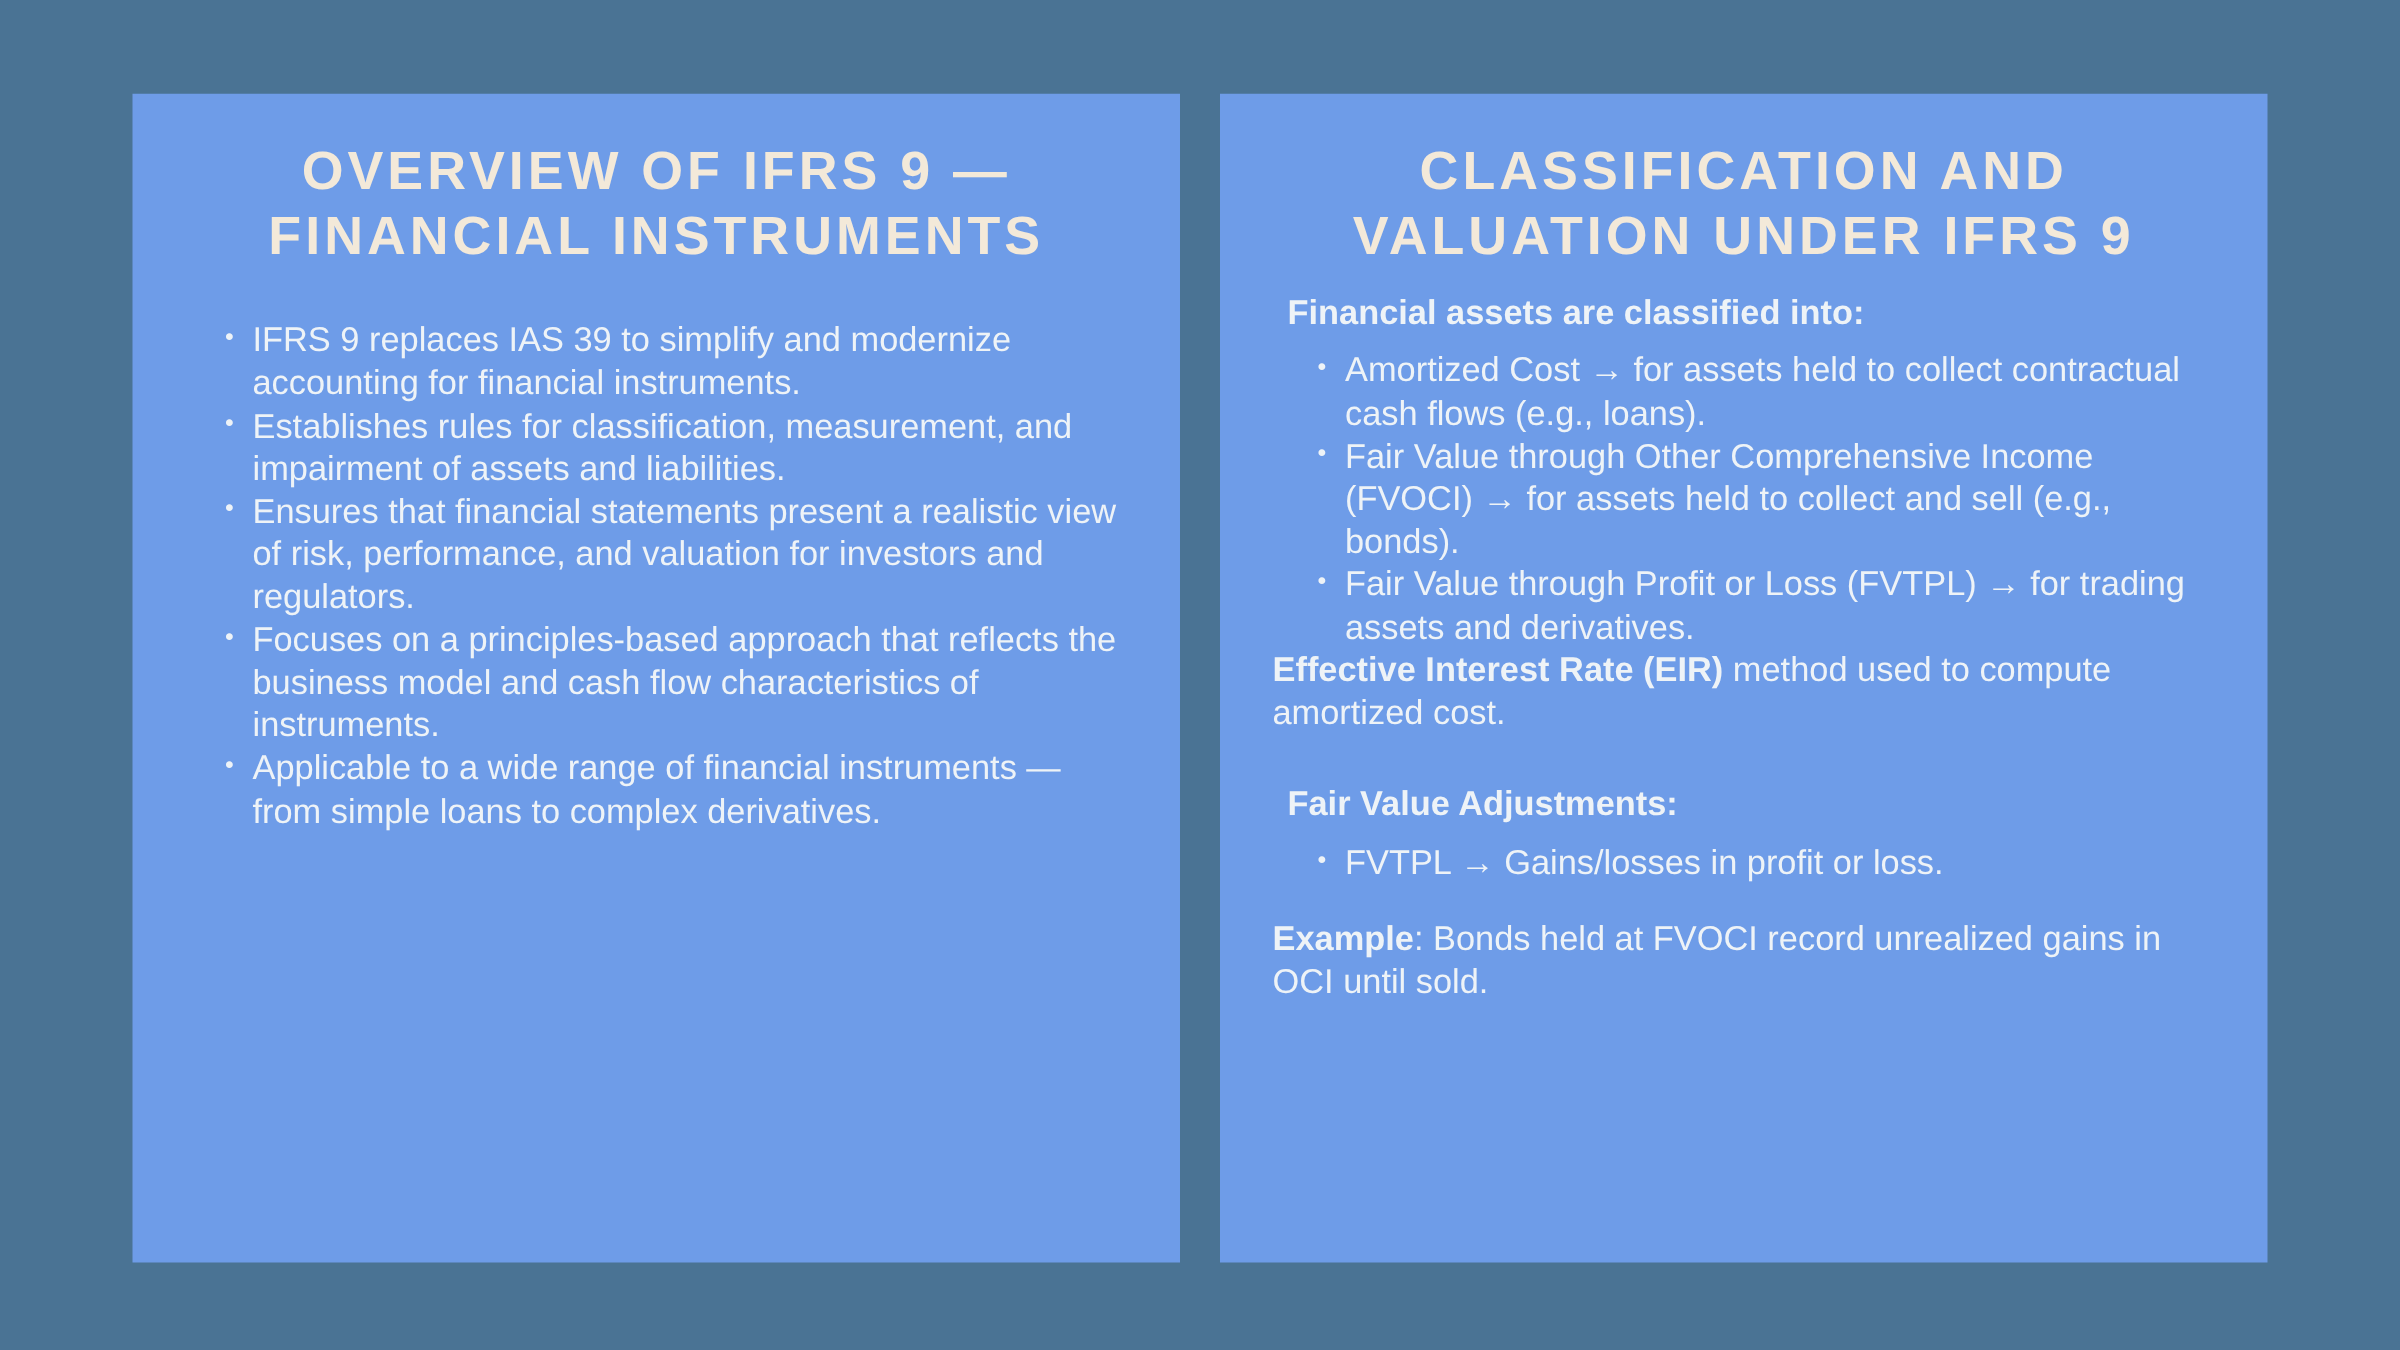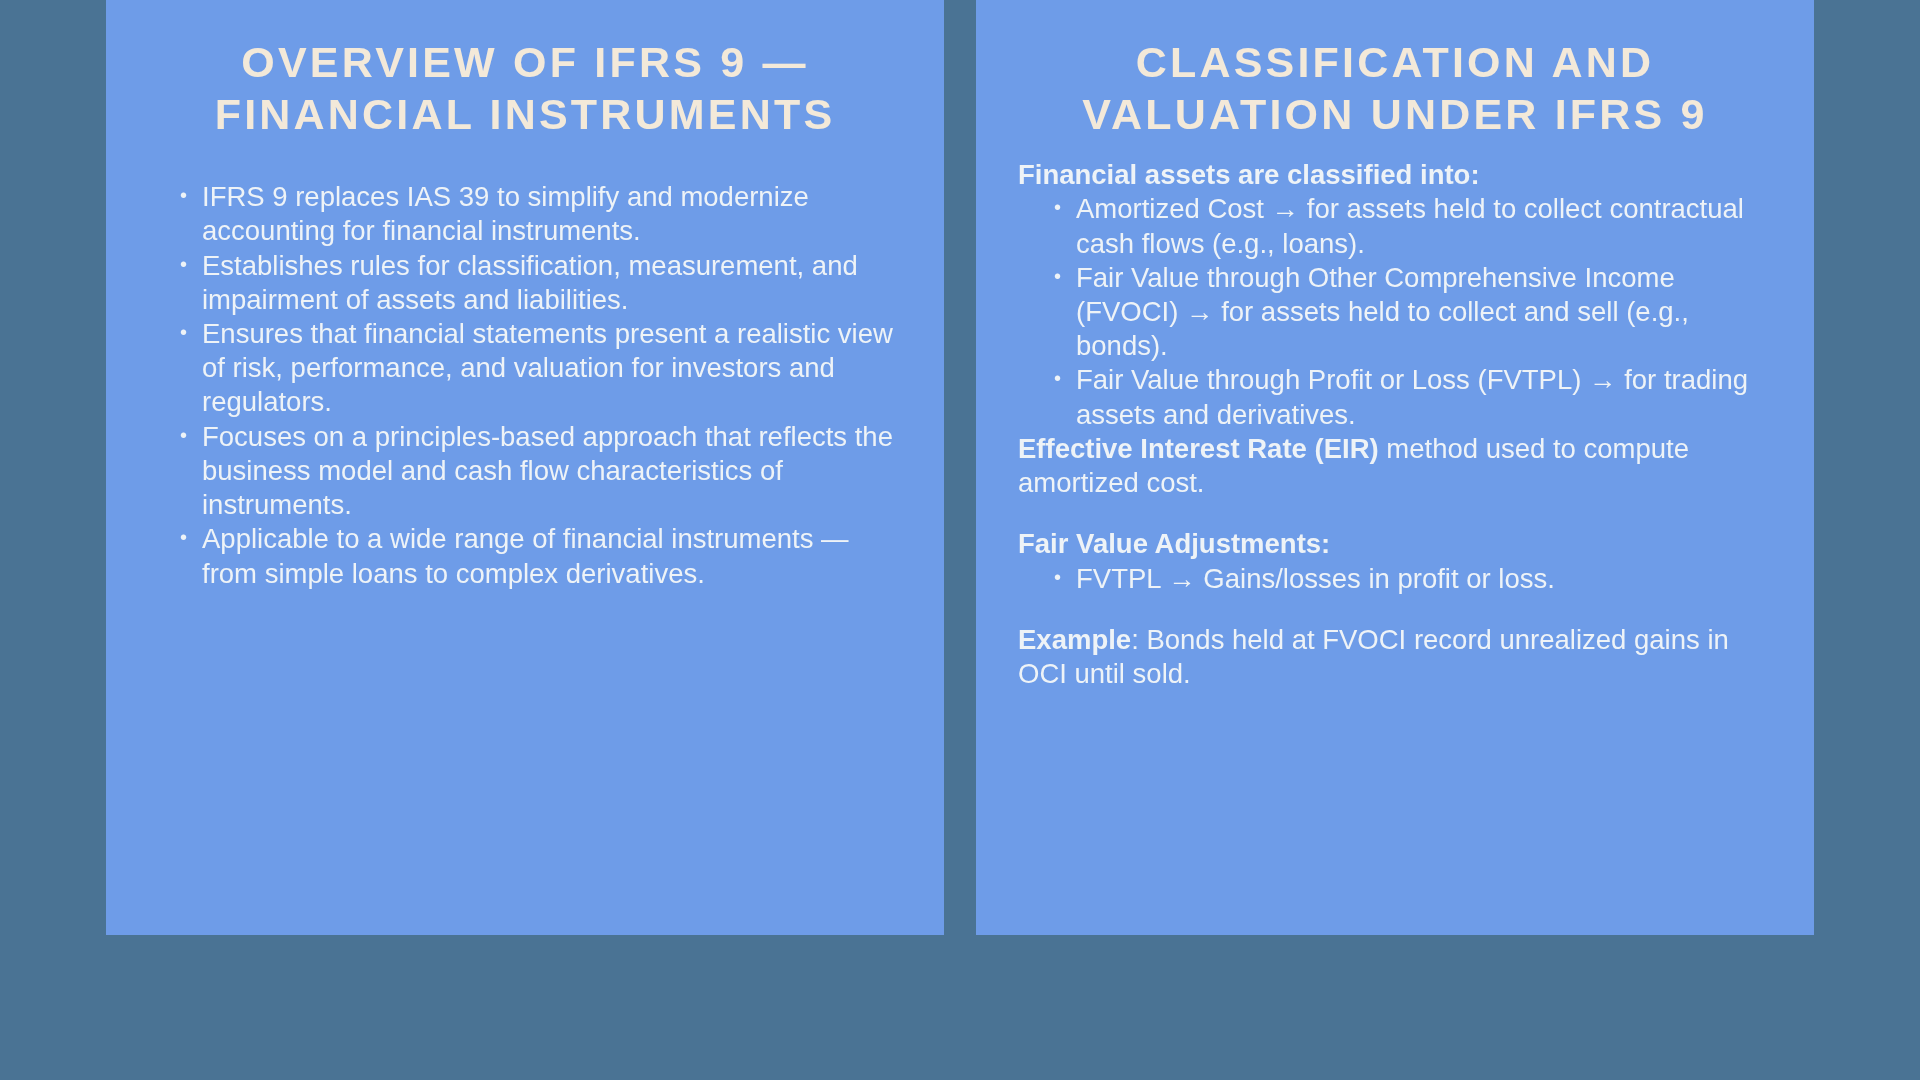--- a/index.html
+++ b/index.html
@@ -14,20 +14,21 @@
     overflow: hidden;
   }
   .slide {
     position: relative;
     width: 1920px;
     height: 1080px;
     display: flex;
     align-items: flex-start;
     justify-content: center;
     gap: 32px;
+    padding-top: 75px;
     box-sizing: border-box;
   }
   .card {
     background: #6e9ce8;
     box-sizing: border-box;
     width: 838px;
     height: 935px;
     padding: 28px 42px 20px 42px;
   }
   .card-title {
@@ -74,21 +75,21 @@
   }
   .card-left ul.bullets {
     padding-left: 32px;
     margin-top: 40px;
   }
   .card-right .lead {
     font-weight: bold;
     color: #eef3f7;
     font-size: 27.5px;
     line-height: 1.245;
-    margin: 0;
+    margin: 12px;
   }
   .card-right ul.bullets {
     padding-left: 36px;
   }
   .para {
     color: #eef3f7;
     font-size: 27.5px;
     line-height: 1.245;
     margin: 0;
     font-weight: 300;

